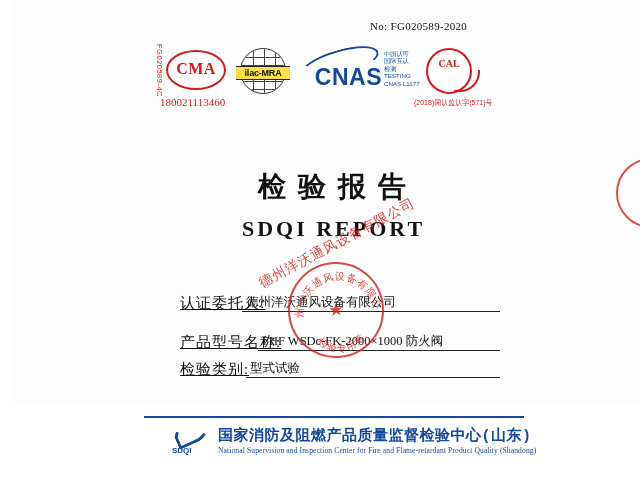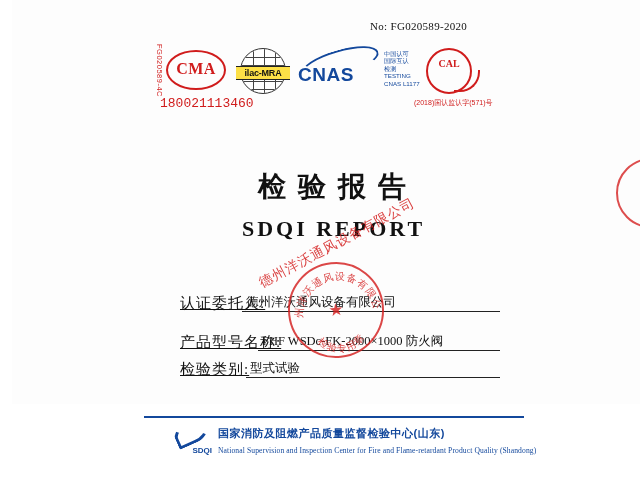--- a/index.html
+++ b/index.html
@@ -85,23 +85,23 @@
     font-size: 16px;
     font-weight: bold;
     color: #d01c1c;
     font-family: "Liberation Serif", serif;
     letter-spacing: 0.5px;
   }
   .cma-number {
     position: absolute;
     left: 8px;
     top: 52px;
-    font-size: 13px;
+    font-size: 11px;
     color: #d01c1c;
-    font-family: Liberation Mono, monospace;
+    font-family: Liberation Serif, serif;
     white-space: nowrap;
   }
 
   
   .ilac {
     position: absolute;
     left: 84px;
     top: 2px;
     width: 54px;
     height: 52px;
@@ -167,22 +167,22 @@
     border-bottom-color: transparent;
     border-left-color: transparent;
     transform: rotate(-16deg);
     box-sizing: border-box;
   }
   .cnas .word {
     position: absolute;
     left: 0;
     top: 14px;
     width: 84px;
-    text-align: left;
-    font-size: 19px;
+    text-align: right;
+    font-size: 23px;
     font-weight: bold;
     color: #13489c;
     font-family: "Liberation Sans", sans-serif;
     letter-spacing: 0.5px;
   }
 
   
   .cnas-text {
     position: absolute;
     left: 232px;
@@ -410,36 +410,36 @@
     border-top-color: transparent;
     border-right-color: transparent;
     transform: rotate(-24deg);
     box-sizing: border-box;
   }
   .sdqi-logo .name {
     position: absolute;
     left: 0;
     top: 24px;
     width: 40px;
-    text-align: right;
+    text-align: left;
     font-size: 8px;
     font-weight: bold;
     color: #13489c;
     font-family: "Liberation Sans", sans-serif;
   }
   .footer-cn {
     position: absolute;
     left: 206px;
     top: 426px;
-    font-size: 11px;
+    font-size: 15px;
     font-weight: bold;
     color: #13489c;
     letter-spacing: 0.5px;
     white-space: nowrap;
-    font-family: Liberation Sans, sans-serif;
+    font-family: Liberation Mono, monospace;
   }
   .footer-en {
     position: absolute;
     left: 206px;
     top: 446px;
     font-size: 7.6px;
     color: #13489c;
     letter-spacing: 0.1px;
     white-space: nowrap;
     font-family: "Liberation Serif", serif;

